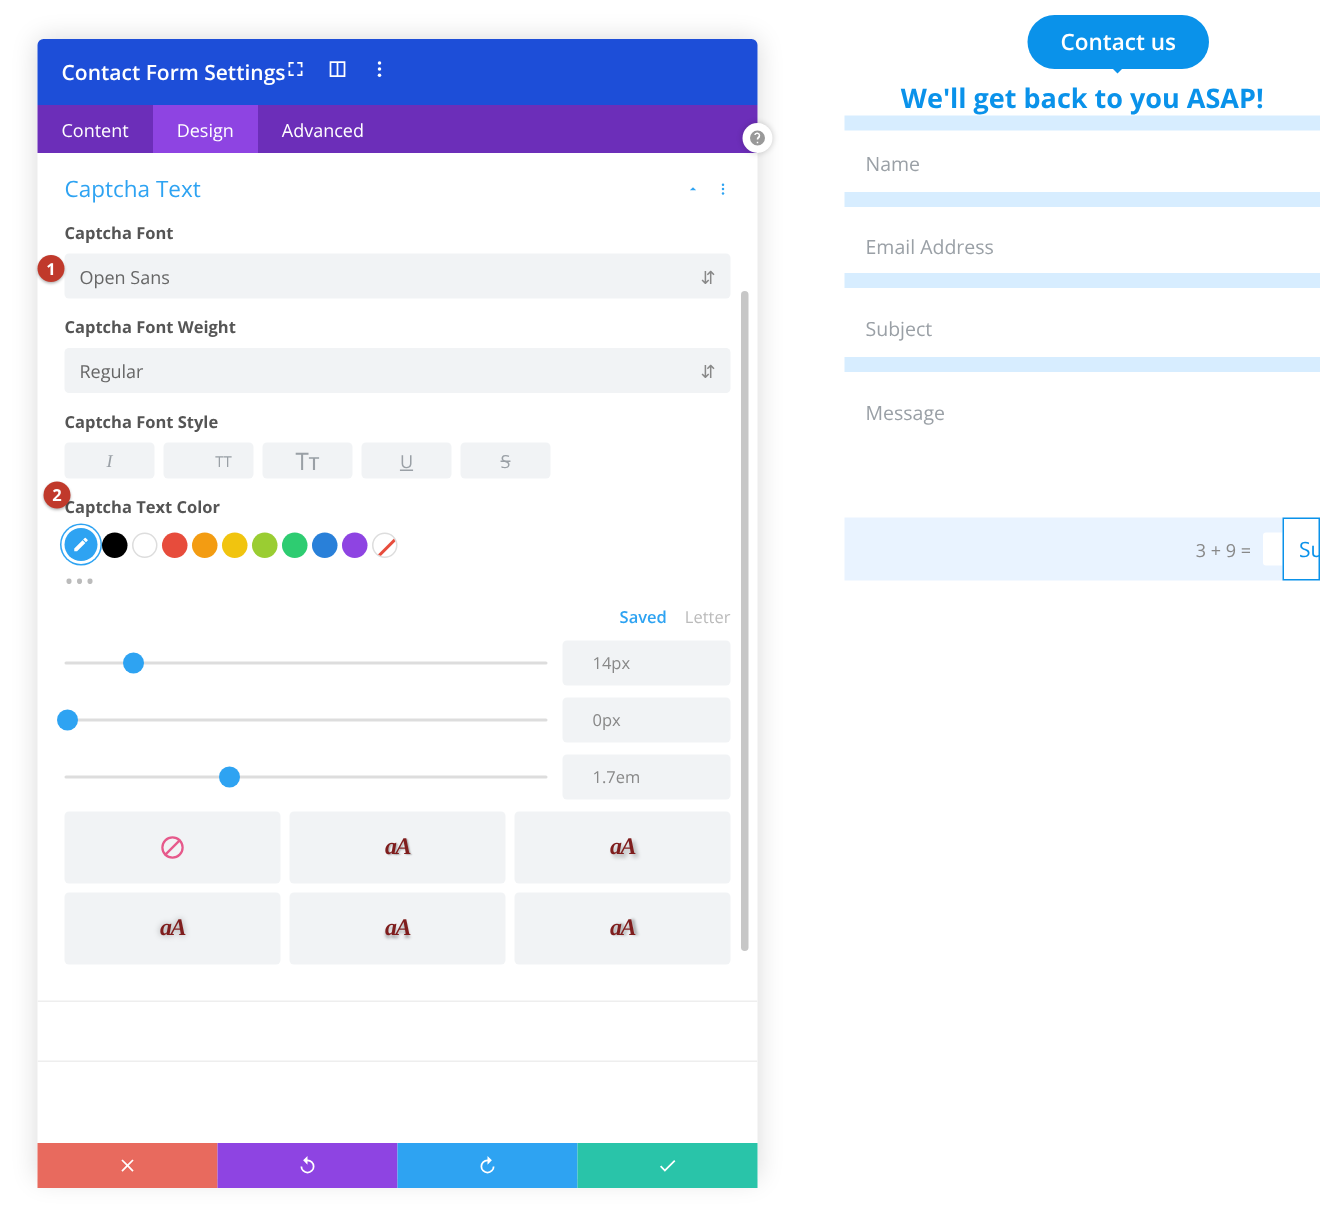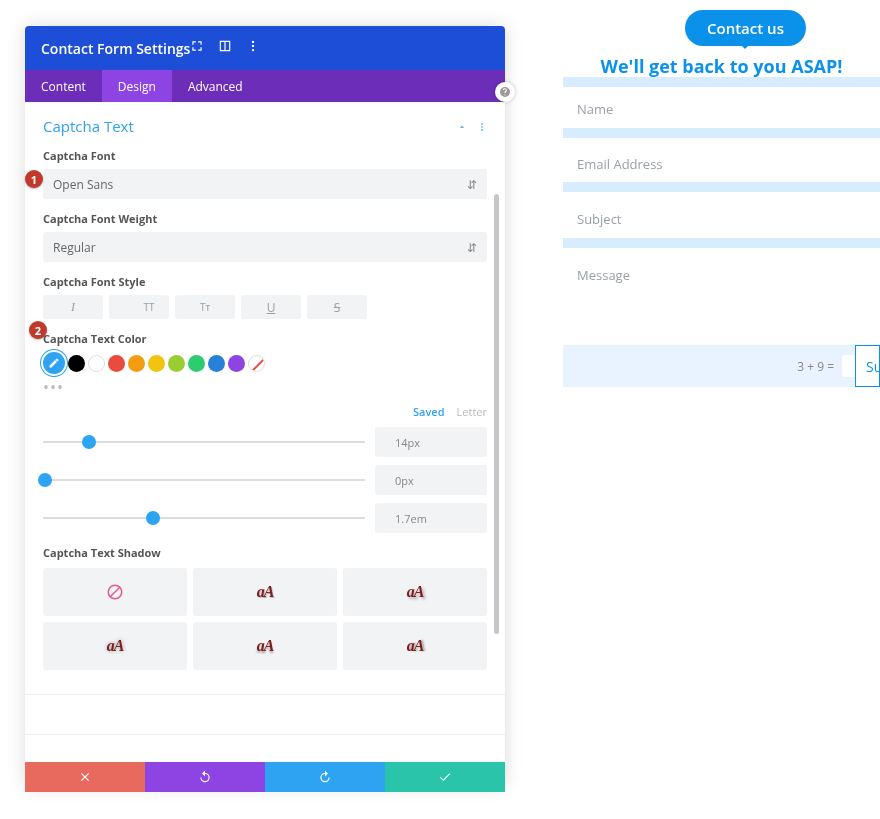--- a/index.html
+++ b/index.html
@@ -155,21 +155,21 @@
 
     <div class="field-label">Captcha Font Style</div>
     <div class="fontstyle-group">
       <div class="fsbtn">
           <span style="font-style:italic;font-family:serif;">I</span>
         </div>
       <div class="fsbtn">
           <span style="font-size:10px;margin-left:20px;">TT</span>
         </div>
       <div class="fsbtn">
-          <span style="font-size:10px;">Tᴛ</span>
+          <span style="font-size:16px;">Tᴛ</span>
         </div>
       <div class="fsbtn">
           <span style="text-decoration:underline;">U</span>
         </div>
       <div class="fsbtn">
           <span style="text-decoration:line-through;">S</span>
         </div>
     </div>
 
     <div class="field-label">Captcha Text Color</div>
@@ -210,21 +210,20 @@
       <div class="slider-val">0px</div>
     </div>
 
     <div class="slider-row">
       <div class="slider-track">
           <div class="slider-thumb" style="left:32%"></div>
         </div>
       <div class="slider-val">1.7em</div>
     </div>
 
-    <div class="field-label">Captcha Text Shadow</div>
     <div class="shadow-grid">
       <div class="shadow-cell none">
           <svg viewBox="0 0 24 24">
             <circle cx="12" cy="12" r="9"></circle>
             <line x1="5" y1="19" x2="19" y2="5"></line>
           </svg>
         </div>
       <div class="shadow-cell">
           <span class="aa" style="text-shadow:1px 1px 1px rgba(0,0,0,.25)">aA</span>
         </div>

